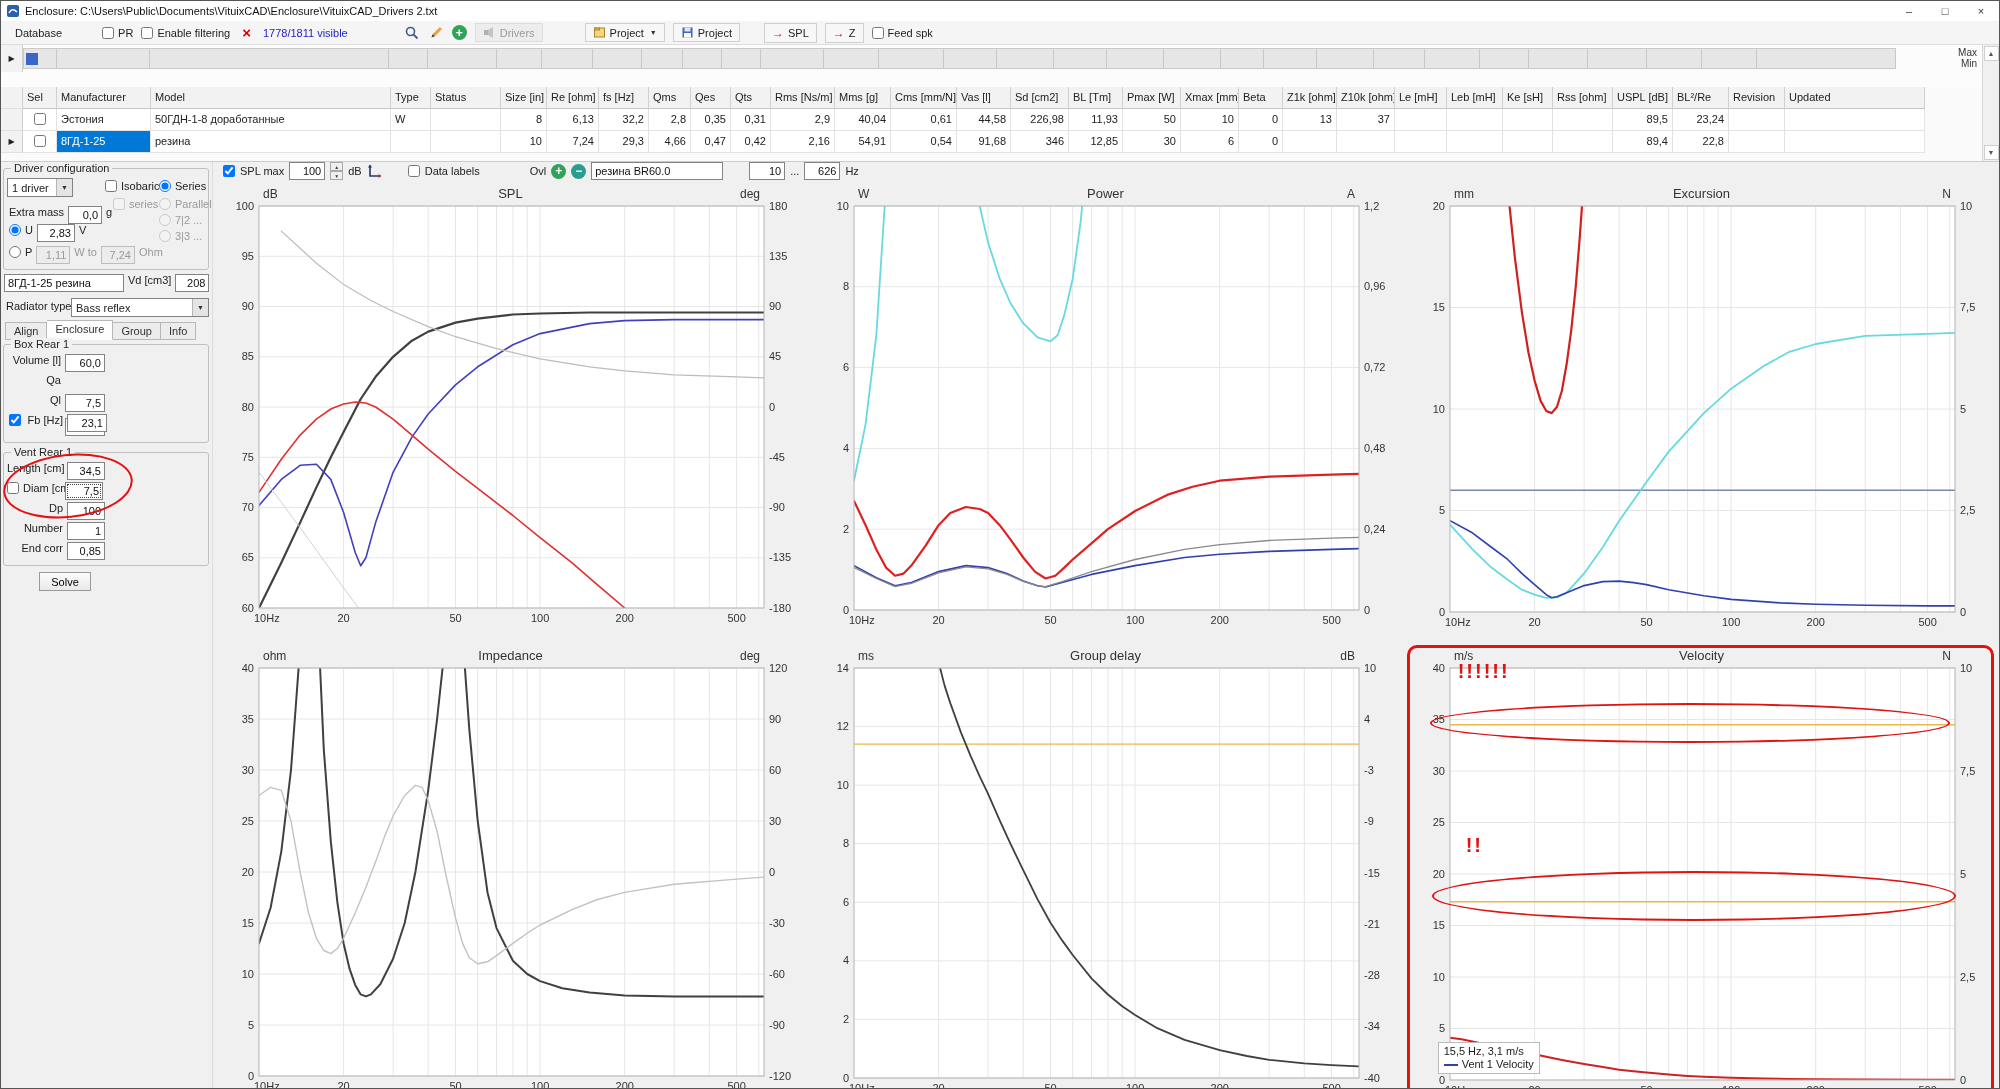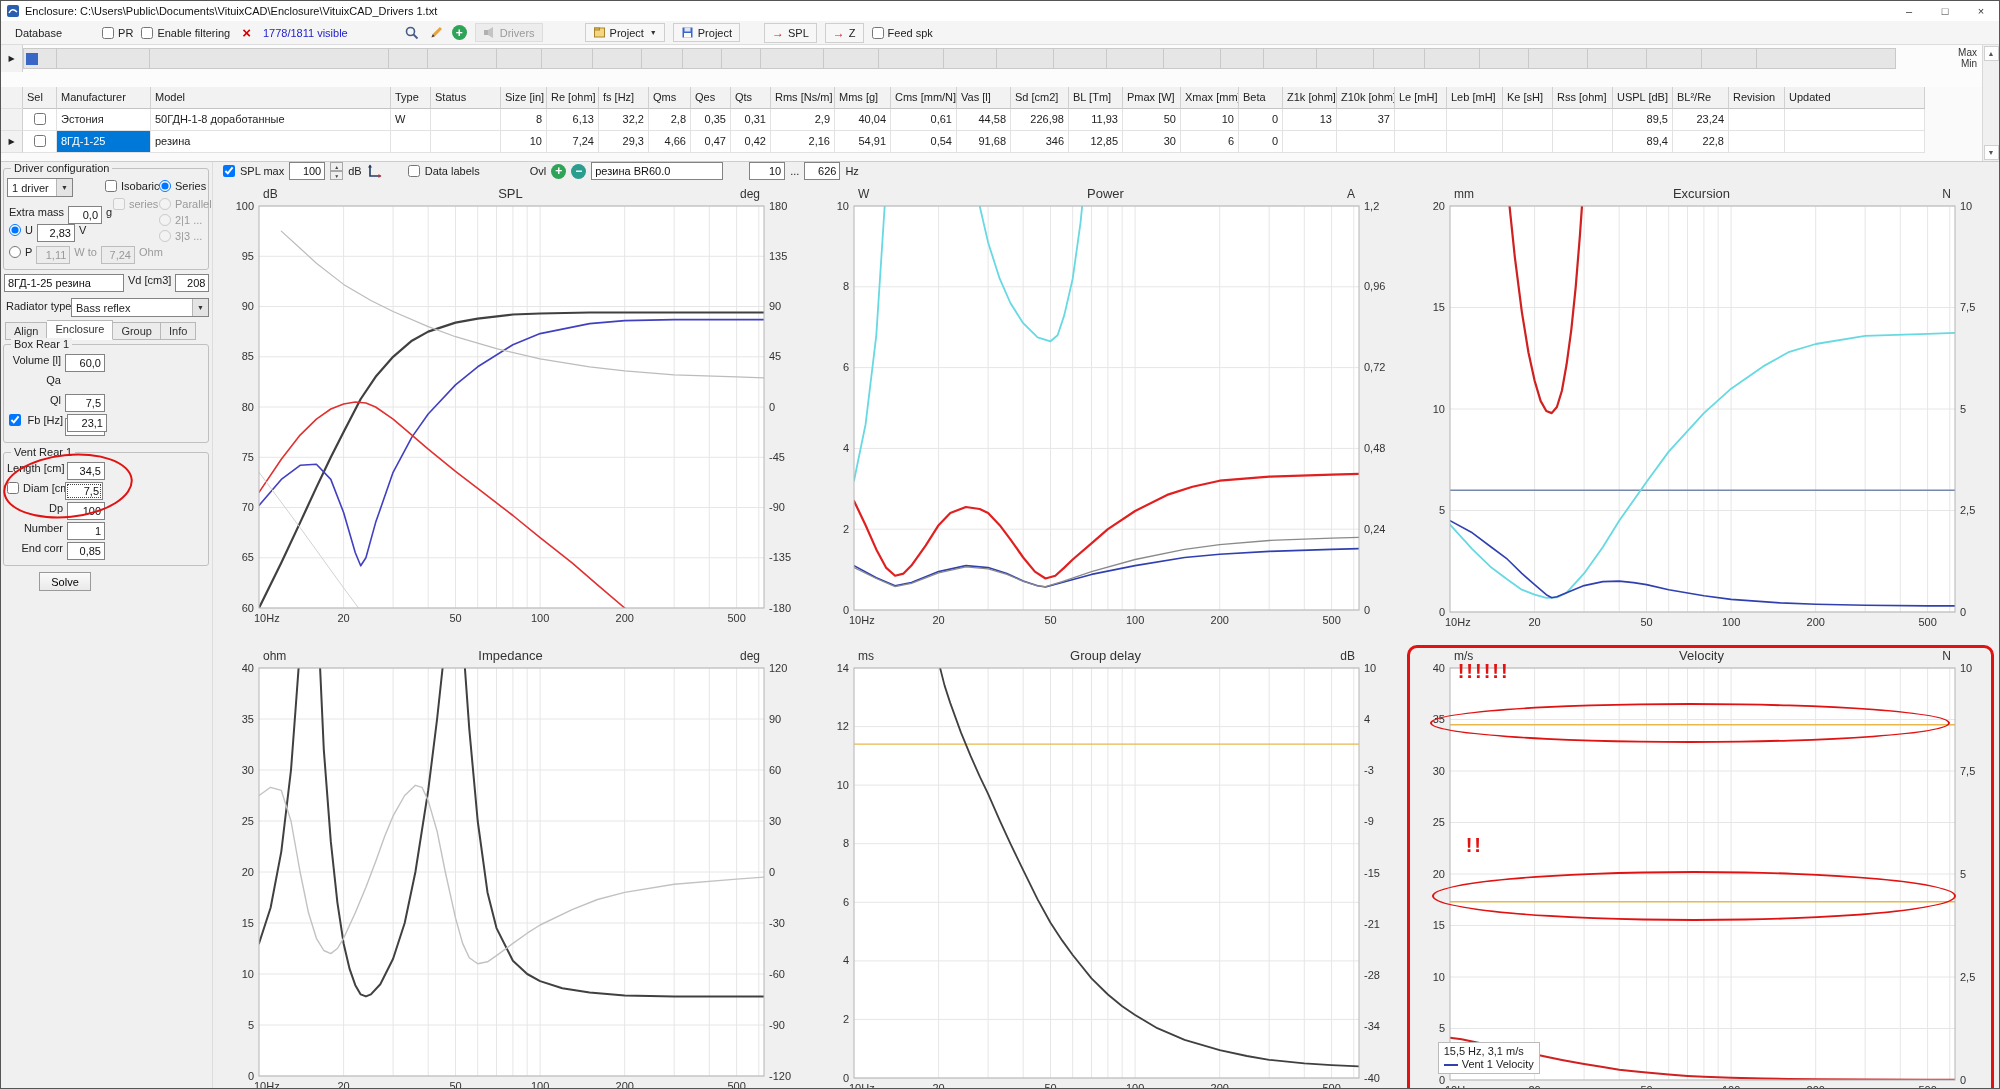--- a/index.html
+++ b/index.html
@@ -80,21 +80,21 @@
 
 <div id="window">
 
   <div class="titlebar">
     <span class="ico">
       <svg width="14" height="14">
           <rect x="1" y="1" width="12" height="12" rx="2" fill="#2a5fb0"></rect>
           <path d="M3 9 Q6 3 11 8" stroke="#fff" stroke-width="1.5" fill="none"></path>
         </svg>
     </span>
-    <span class="ttext">Enclosure: C:\Users\Public\Documents\VituixCAD\Enclosure\VituixCAD_Drivers 1.txt</span>
+    <span class="ttext">Enclosure: C:\Users\Public\Documents\VituixCAD\Enclosure\VituixCAD_Drivers 2.txt</span>
     <div class="win-controls">
       <div class="win-btn">–</div>
       <div class="win-btn">□</div>
       <div class="win-btn">×</div>
     </div>
   </div>
 
   <div class="menubar">
     <span class="menu-item">Database</span>
     <span class="gap16"></span>
@@ -350,21 +350,21 @@
         <input type="radio" name="topo" disabled="" style="">
         <span class="lab dim">Parallel</span>
       </div>
       <div class="prow" style="left:8px;top:44px">
         <span class="lab">Extra mass</span>
         <input class="tb" style="width: 34px;" value="0,0">
         <span class="lab">g</span>
       </div>
       <div class="prow" style="left:158px;top:52px">
         <input type="radio" name="topo" disabled="" style="">
-        <span class="lab dim">2|1 ...</span>
+        <span class="lab dim">7|2 ...</span>
       </div>
       <div class="prow" style="left:158px;top:68px">
         <input type="radio" name="topo" disabled="" style="">
         <span class="lab dim">3|3 ...</span>
       </div>
       <div class="prow" style="left:8px;top:62px">
         <input type="radio" name="drive" checked="" style="">
         <span class="lab">U</span>
         <input class="tb" style="width: 38px;" value="2,83">
         <span class="lab">V</span>

